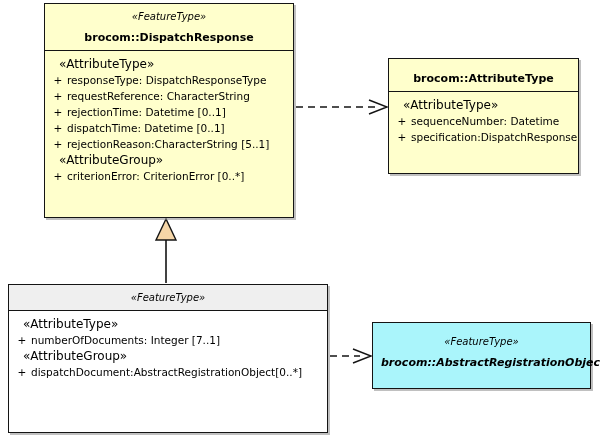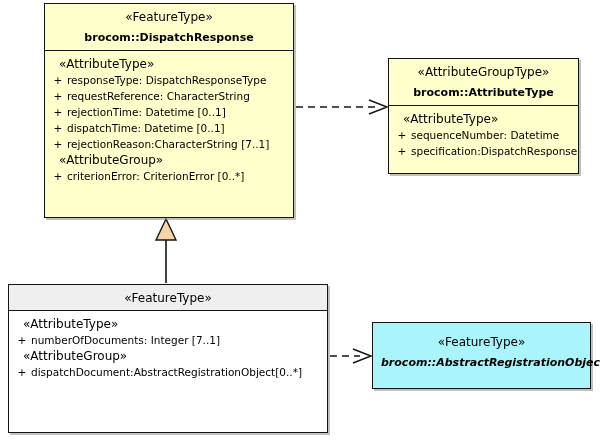--- a/index.html
+++ b/index.html
@@ -30,23 +30,24 @@
     box-shadow: 2px 2px 0 0 rgba(140,140,140,0.55);
     background: #ffffcc;
   }
   .uml-header {
     box-sizing: border-box;
     padding: 6px 8px 5px 8px;
     text-align: center;
     border-bottom: 1.5px solid #141414;
   }
   .stereotype {
-    font-size: 12px;
+    font-size: 10px;
     line-height: 14px;
     white-space: nowrap;
+    font-style: italic;
   }
   .classname {
     font-size: 11px;
     font-weight: bold;
     line-height: 15px;
     white-space: nowrap;
     margin-top: 6px;
   }
   .classname.abstract {
     font-style: italic;
@@ -152,34 +153,33 @@
       <div class="attr-row">
         <span class="attr-vis">+</span>
         <span class="attr-text">rejectionTime: Datetime [0..1]</span>
       </div>
       <div class="attr-row">
         <span class="attr-vis">+</span>
         <span class="attr-text">dispatchTime: Datetime [0..1]</span>
       </div>
       <div class="attr-row">
         <span class="attr-vis">+</span>
-        <span class="attr-text">rejectionReason:CharacterString [7..1]</span>
+        <span class="attr-text">rejectionReason:CharacterString [5..1]</span>
       </div>
 
       <div class="group-label">«AttributeGroup»</div>
       <div class="attr-row">
         <span class="attr-vis">+</span>
         <span class="attr-text">criterionError: CriterionError [0..*]</span>
       </div>
     </div>
   </div>
 
   <div class="uml-class" id="cls-criterion-error">
     <div class="uml-header">
-      <div class="stereotype">«AttributeGroupType»</div>
       <div class="classname">brocom::AttributeType</div>
     </div>
     <div class="uml-body">
       <div class="group-label">«AttributeType»</div>
       <div class="attr-row">
         <span class="attr-vis">+</span>
         <span class="attr-text">sequenceNumber: Datetime</span>
       </div>
       <div class="attr-row">
         <span class="attr-vis">+</span>

